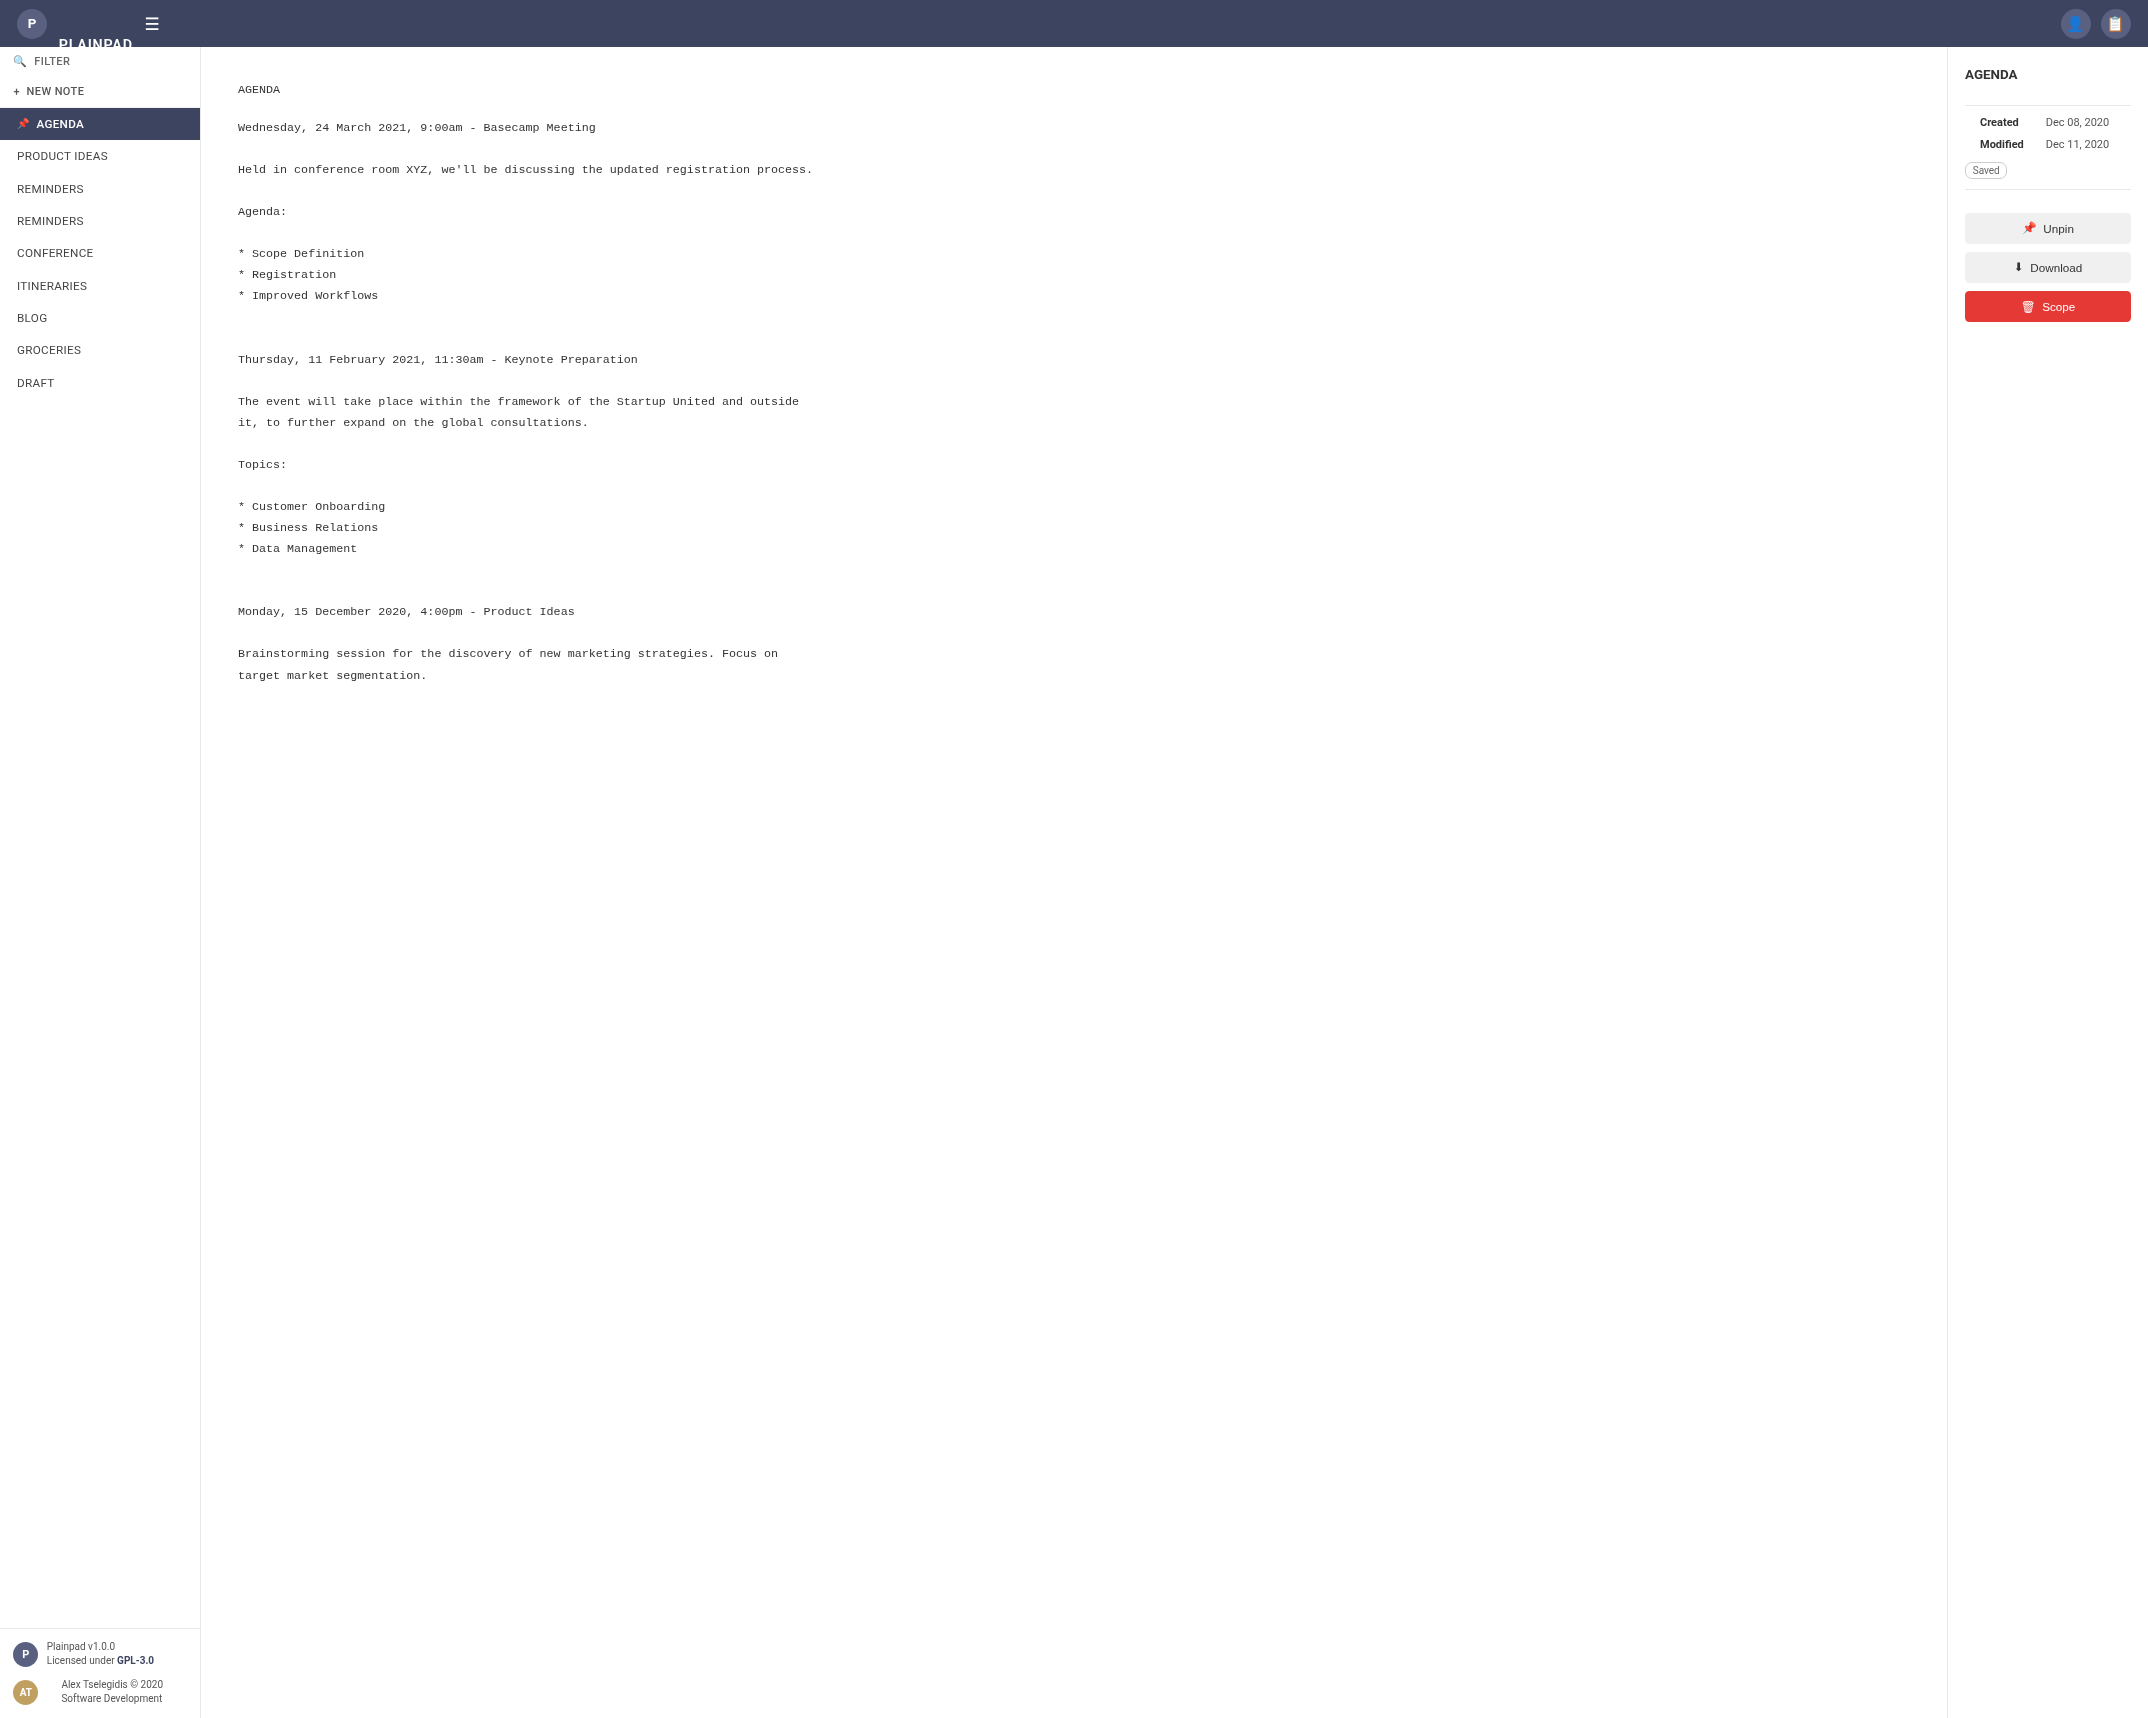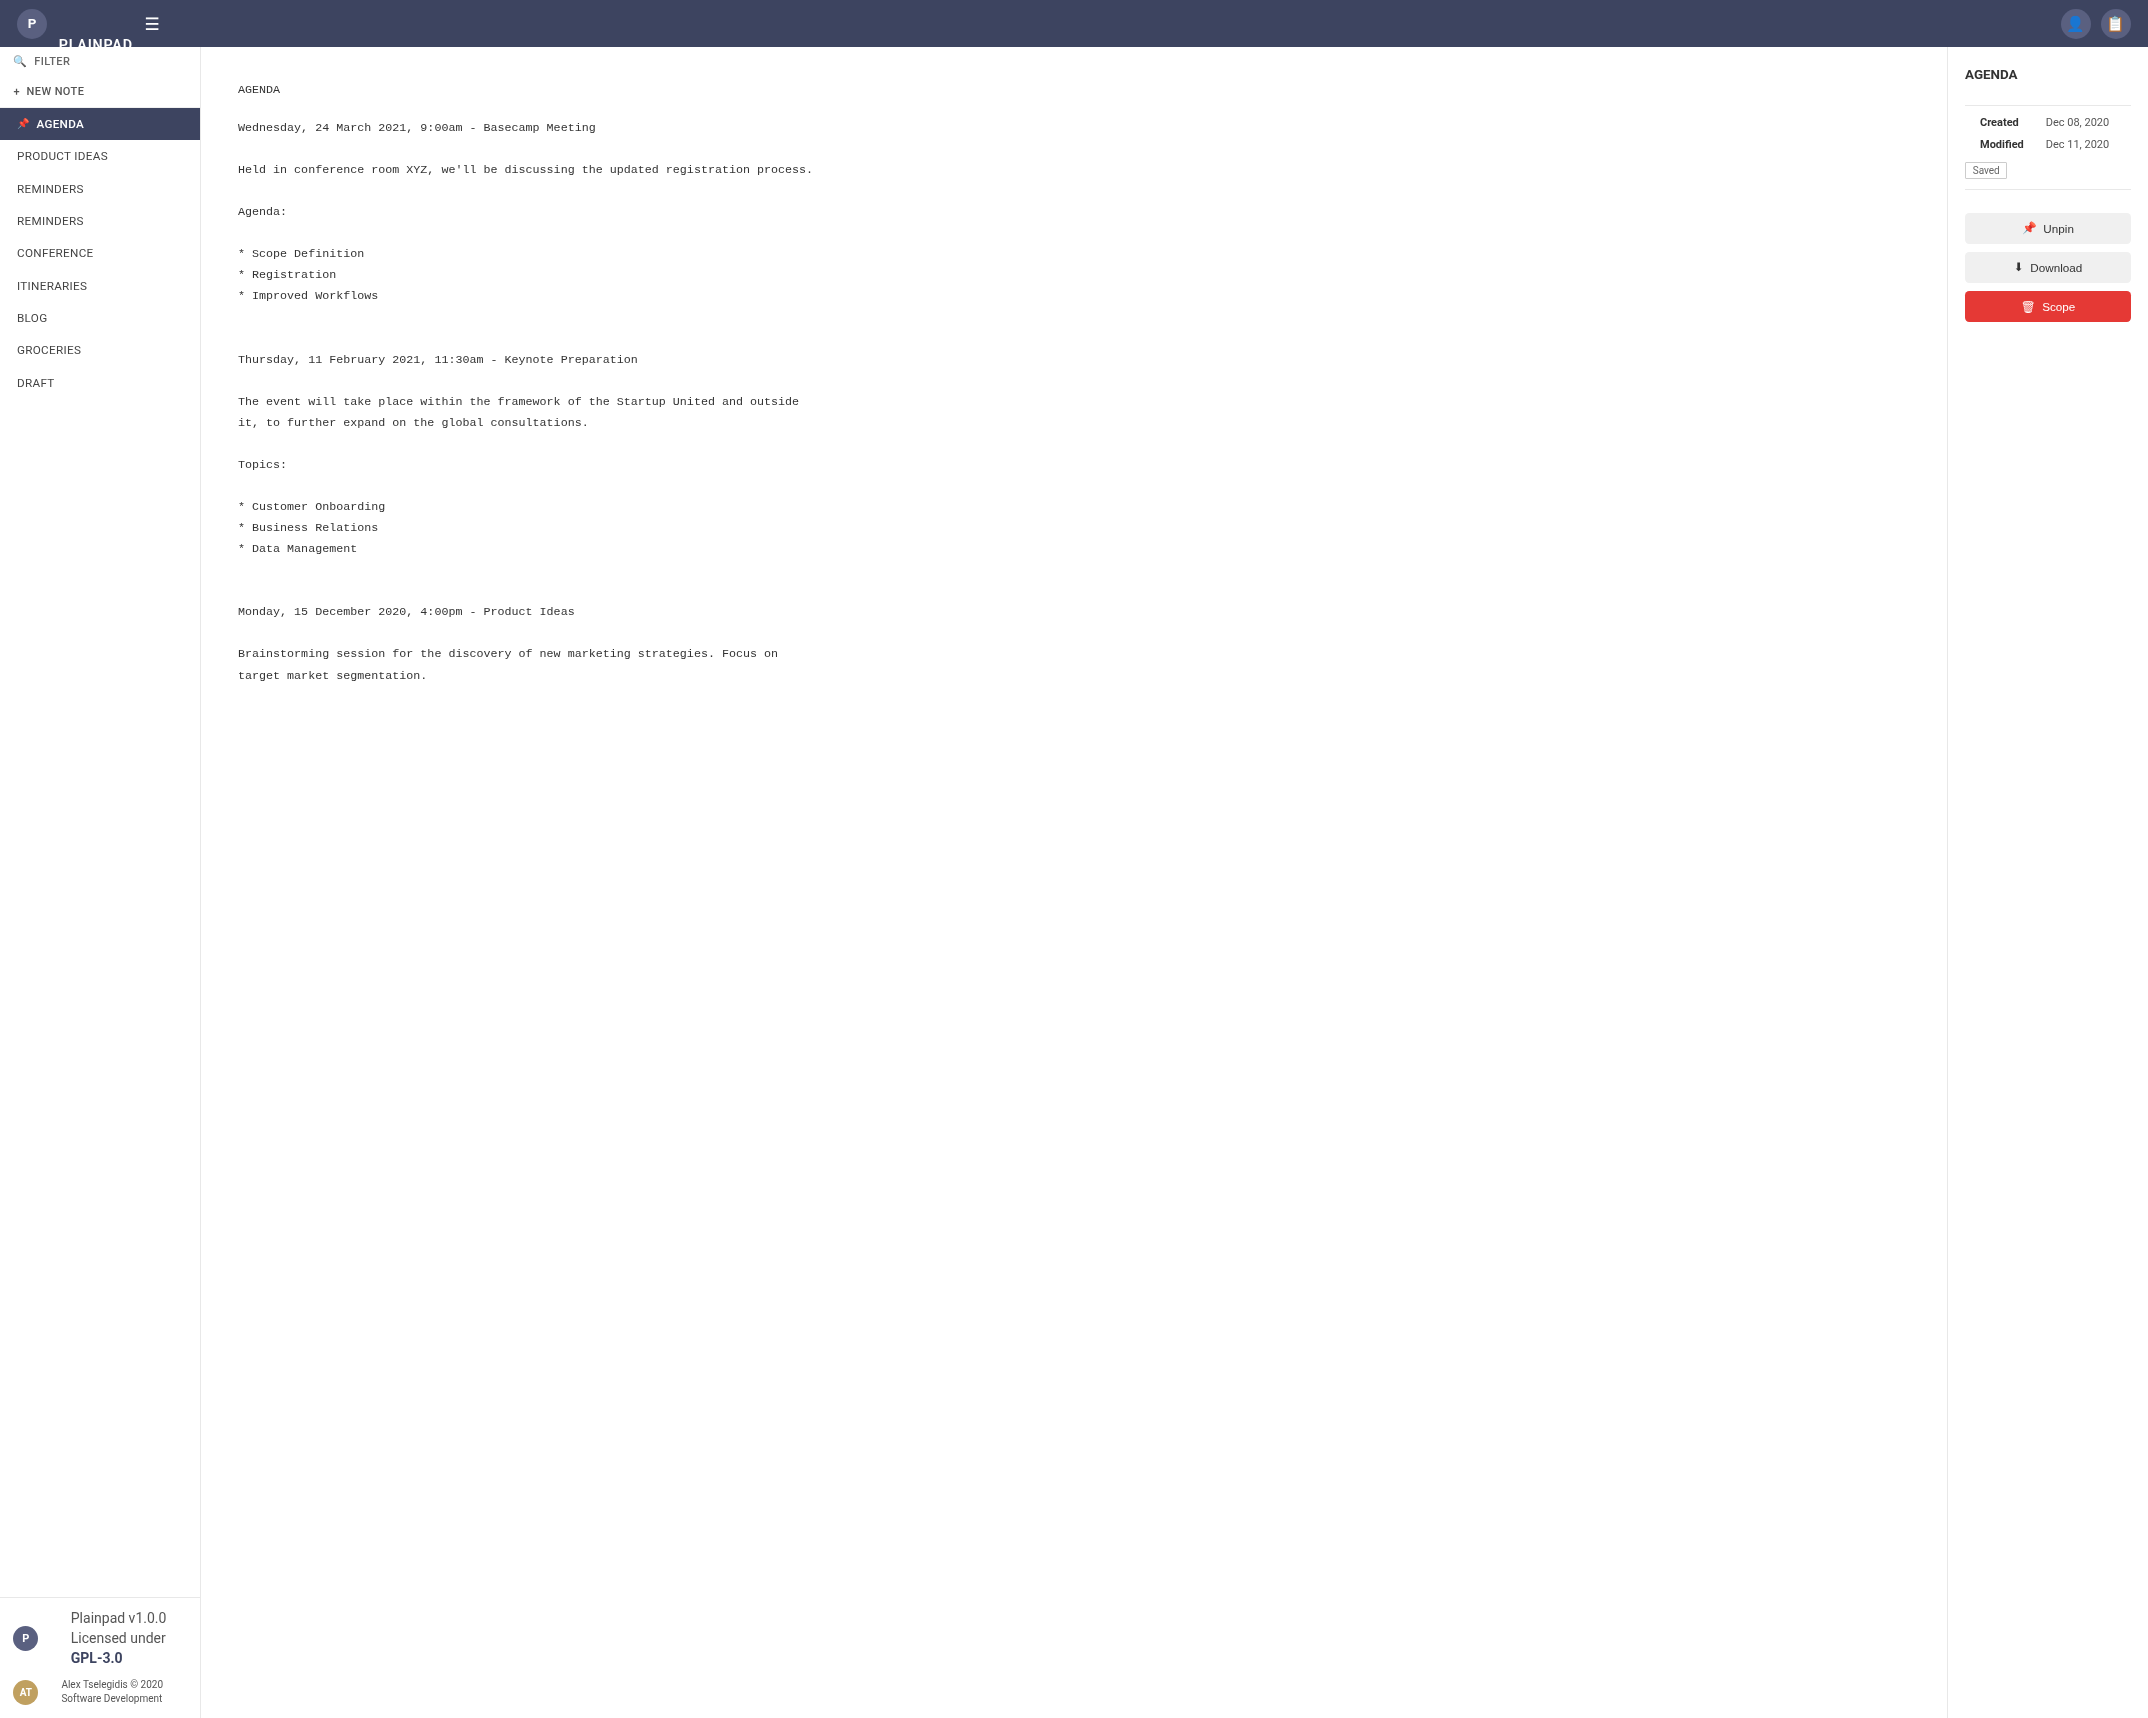--- a/index.html
+++ b/index.html
@@ -156,24 +156,23 @@
       border-radius: 50%;
       display: flex;
       align-items: center;
       justify-content: center;
       font-weight: bold;
       font-size: 11px;
       color: white;
       flex-shrink: 0;
     }
     .footer-app-text {
-      font-size: 14px;
+      font-size: 10px;
       color: #555;
       line-height: 1.4;
-      margin-left: 24px;
     }
     .footer-app-text a {
       color: #3d4460;
       text-decoration: none;
       font-weight: 700;
       text-align: right;
     }
     .footer-user {
       display: flex;
       align-items: center;
@@ -261,21 +260,21 @@
       color: #333;
       min-width: 59px;
     }
     .meta-value {
       font-size: 11px;
       color: #555;
     }
     .saved-badge {
       display: inline-block;
       border: 0.8px solid #ccc;
-      border-radius: 1px;
+      border-radius: 7px;
       padding: 1.7px 6.7px;
       font-size: 10px;
       color: #666;
       margin-top: 3.4px;
     }
     .panel-actions {
       display: flex;
       flex-direction: column;
       gap: 8.4px;
       margin-top: 13.4px;

